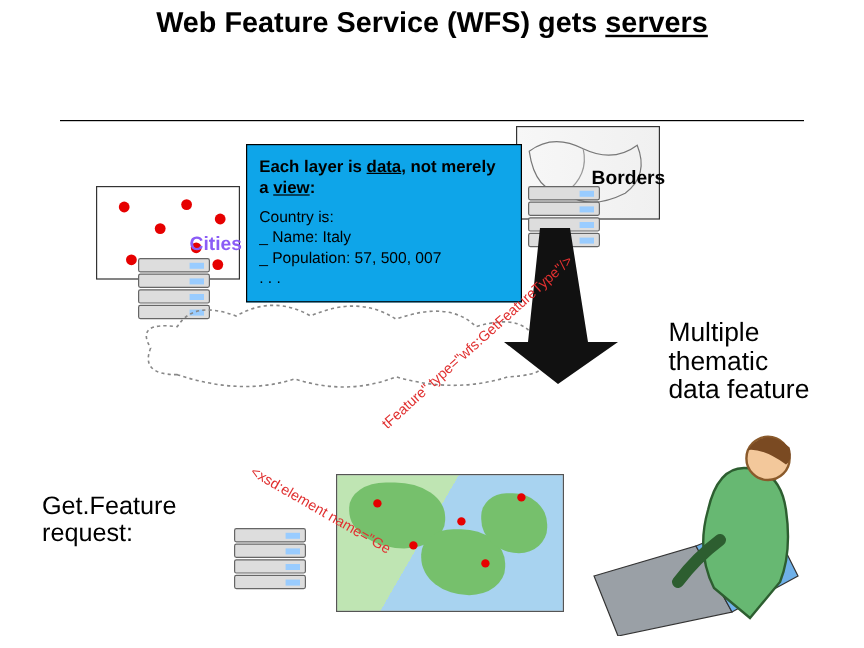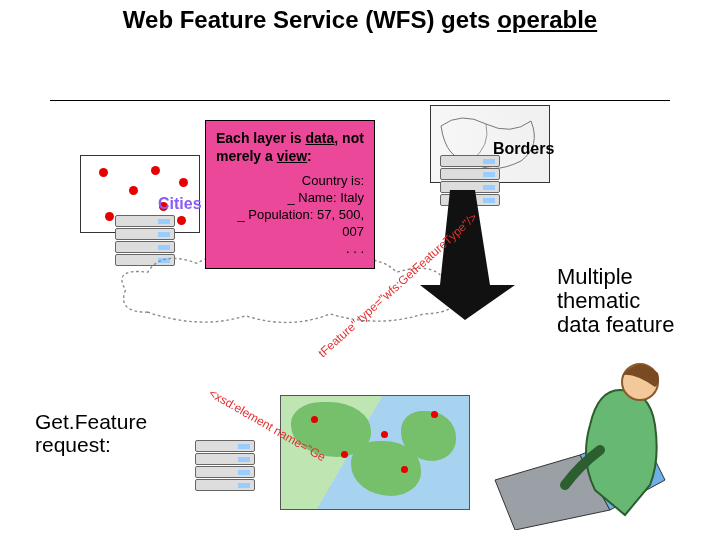--- a/index.html
+++ b/index.html
@@ -57,29 +57,29 @@
   .borders-swatch {
     top: 105px; left: 430px;
     background: linear-gradient(90deg,#f7f7f7,#f0f0f0);
   }
   .borders-label { top: 140px; left: 465px; color: #000; }
 
   
   .infobox {
     position: absolute;
     top: 120px; left: 205px;
-    width: 170px;
-    background: #ec4899;
+    width: 230px;
+    background: #0ea5e9;
     border: 1.5px solid #000;
     padding: 8px 10px 10px 10px;
     font-size: 14px;
     line-height: 1.3;
   }
   .infobox .hdr { font-weight: 700; margin-bottom: 8px; }
-  .infobox .row { font-size: 13px; text-align: right; }
+  .infobox .row { font-size: 13px; }
   .data-u { text-decoration: underline; }
 
   
   .cloud {
     position: absolute;
     top: 250px; left: 90px;
     width: 400px; height: 80px;
   }
 
   
@@ -143,21 +143,21 @@
   .user {
     position: absolute;
     right: 40px; bottom: 10px;
     width: 190px; height: 170px;
   }
 </style>
 </head>
 <body>
 
 <div class="title">
-  <span>Web Feature Service (WFS) gets </span><span class="underline">operable</span><br>
+  <span>Web Feature Service (WFS) gets </span><span class="underline">servers</span><br>
 </div>
 <div class="hr"></div>
 
 <div class="layer-swatch cities-swatch">
   <div class="dot" style="top:12px;left:18px"></div>
   <div class="dot" style="top:30px;left:48px"></div>
   <div class="dot" style="top:10px;left:70px"></div>
   <div class="dot" style="top:56px;left:24px"></div>
   <div class="dot" style="top:46px;left:78px"></div>
   <div class="dot" style="top:60px;left:96px"></div>

